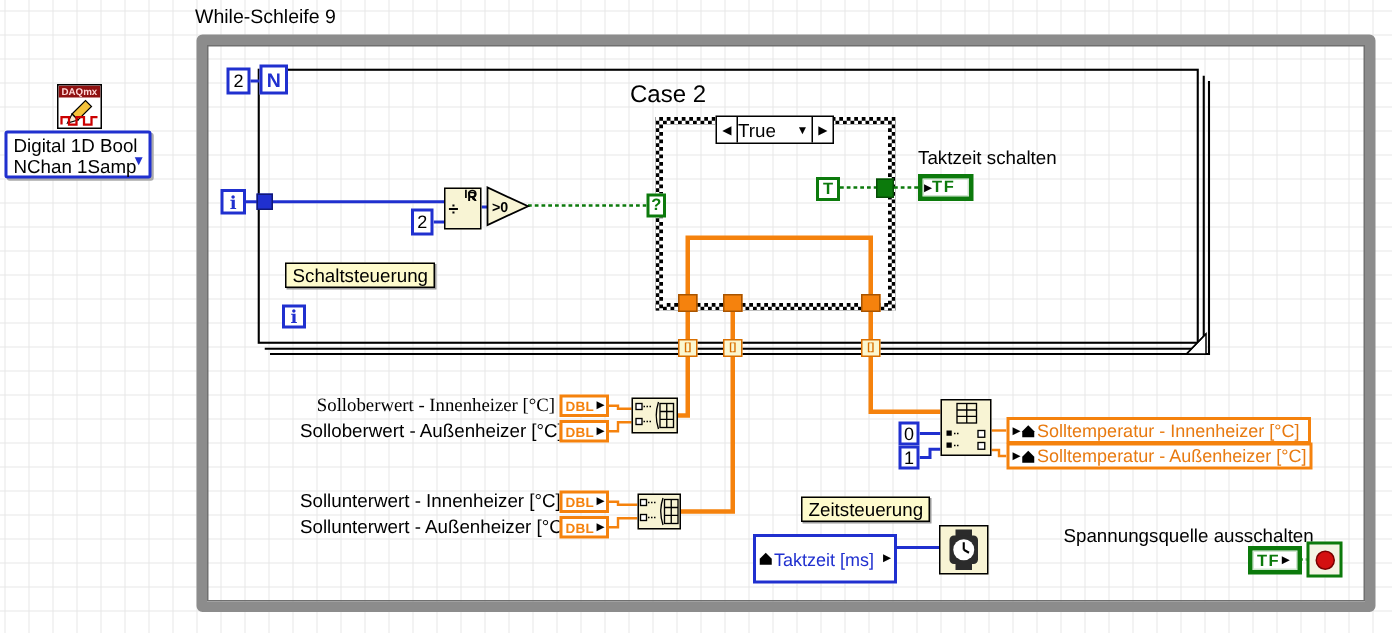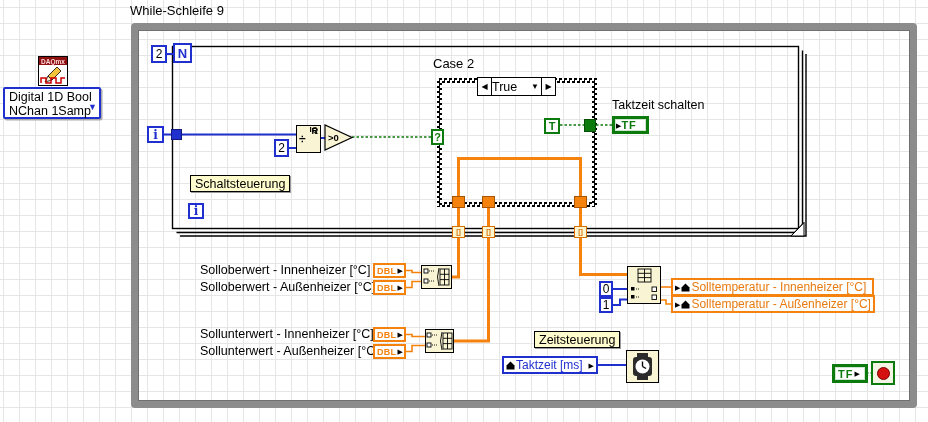--- a/index.html
+++ b/index.html
@@ -120,21 +120,21 @@
 
   <div class="abs node" style="left:296px;top:125px;width:25px;height:28px;z-index:3;">
     <span class="abs" style="left:2px;top:6px;font-size:12px;font-weight:bold;">÷</span>
     <span class="abs" style="right:2px;top:0px;font-size:9px;font-weight:bold;">R</span>
     <span class="abs" style="right:2px;bottom:18px;font-size:8px;font-weight:bold;">IQ</span>
   </div>
   <div class="abs flexc bluebox numtxt" style="left:274px;top:139px;width:15px;height:18px;z-index:3;">2</div>
 
   <div class="abs freelbl" style="left:190px;top:175px;z-index:3;">Schaltsteuerung</div>
 
-  <div class="abs plain" style="left:433px;top:57px;font-size:13px;z-index:3;">Case 2</div>
+  <div class="abs plain" style="left:420px;top:57px;font-size:16px;z-index:3;">Case 2</div>
   <div class="abs" style="left:477px;top:77px;width:79px;height:19px;background:#fff;border:1px solid #000;display:flex;align-items:center;z-index:3;">
     <span style="width:13px;text-align:center;font-size:8px;border-right:1px solid #000;line-height:17px;">◀</span>
     <span style="flex:1;text-align:left;font-size:12.5px;">True</span>
     <span style="font-size:8px;margin-right:2px;">▼</span>
     <span style="width:13px;text-align:center;font-size:8px;border-left:1px solid #000;line-height:17px;">▶</span>
   </div>
   <div class="abs flexc greenbox" style="left:431px;top:129px;width:13px;height:16px;font-size:11px;z-index:3;">?</div>
 
   <div class="abs flexc greenbox" style="left:544px;top:118px;width:16px;height:16px;font-size:11px;z-index:3;">T</div>
   <div class="abs" style="left:584px;top:119px;width:12px;height:13px;background:#0C7A0C;border:1px solid #064D06;z-index:3;"></div>
@@ -145,21 +145,21 @@
   </div>
 
   <div class="abs tun-or" style="left:452px;top:196px;width:13px;height:12px;z-index:3;"></div>
   <div class="abs tun-or" style="left:482px;top:196px;width:13px;height:12px;z-index:3;"></div>
   <div class="abs tun-or" style="left:574px;top:196px;width:13px;height:12px;z-index:3;"></div>
 
   <div class="abs tun-br" style="left:452px;top:226px;width:13px;height:12px;z-index:3;">[]</div>
   <div class="abs tun-br" style="left:482px;top:226px;width:13px;height:12px;z-index:3;">[]</div>
   <div class="abs tun-br" style="left:574px;top:226px;width:13px;height:12px;z-index:3;">[]</div>
 
-  <div class="abs ctrl-label" style="left:200px;top:263px;width:170px;z-index:3;">Solloberwert - Innenheizer [°C]</div>
+  <div class="abs ctrl-label" style="left:200px;top:263px;width:170px;z-index:3;font-family:Liberation Serif, serif;">Solloberwert - Innenheizer [°C]</div>
   <div class="abs ctrl-label" style="left:200px;top:280px;width:170px;z-index:3;">Solloberwert - Außenheizer [°C]</div>
   <div class="abs ctrl-label" style="left:200px;top:327px;width:170px;z-index:3;">Sollunterwert - Innenheizer [°C]</div>
   <div class="abs ctrl-label" style="left:200px;top:344px;width:170px;z-index:3;">Sollunterwert - Außenheizer [°C]</div>
 
   <div class="abs dblbox" style="left:373px;top:263px;width:33px;height:15px;z-index:3;">
     <span class="dbltxt">DBL</span>
       <span class="arrow">▶</span>
   </div>
   <div class="abs dblbox" style="left:373px;top:280px;width:33px;height:15px;z-index:3;">
     <span class="dbltxt">DBL</span>
@@ -227,38 +227,39 @@
   </div>
   <div class="abs locbox" style="left:671px;top:278px;width:203px;height:18px;z-index:3;">
     <span class="arrow">▶</span>
     <svg width="9" height="9">
         <polygon points="0.5,4.5 4.5,0.5 8.5,4.5 8.5,8.5 0.5,8.5" fill="#000"></polygon>
       </svg>
     <span class="loctxt">Solltemperatur - Innenheizer [°C]</span>
   </div>
 
   <div class="abs freelbl" style="left:534px;top:331px;z-index:3;">Zeitsteuerung</div>
-  <div class="abs" style="left:502px;top:356px;width:96px;height:18px;background:#fff;border:2px solid #2030CF;display:flex;align-items:center;gap:1px;padding:0 2px;z-index:3;">
+  <div class="abs" style="left:502px;top:356px;width:96px;height:33px;background:#fff;border:2px solid #2030CF;display:flex;align-items:center;gap:1px;padding:0 2px;z-index:3;">
     <svg width="9" height="9">
         <polygon points="0.5,4.5 4.5,0.5 8.5,4.5 8.5,8.5 0.5,8.5" fill="#000"></polygon>
       </svg>
     <span style="color:#2030CF;font-size:12px;white-space:nowrap;flex:1;">Taktzeit [ms]</span>
     <span class="arrow">▶</span>
   </div>
   <div class="abs node" style="left:626px;top:350px;width:33px;height:33px;z-index:3;">
     <svg width="31" height="31" xmlns="http://www.w3.org/2000/svg">
       <rect x="10" y="2" width="11" height="5" fill="#2b2b2b"></rect>
       <rect x="10" y="24" width="11" height="5" fill="#2b2b2b"></rect>
       <rect x="6" y="6" width="19" height="19" rx="3" fill="#2b2b2b"></rect>
       <circle cx="15.5" cy="15.5" r="7" fill="#fff"></circle>
       <line x1="15.5" y1="15.5" x2="15.5" y2="10.5" stroke="#000" stroke-width="1.4"></line>
       <line x1="15.5" y1="15.5" x2="19" y2="17.5" stroke="#000" stroke-width="1.4"></line>
     </svg>
   </div>
 
+  <div class="abs plain" style="left:709px;top:350px;z-index:3;">Spannungsquelle ausschalten</div>
   <div class="abs tfbox" style="left:832px;top:364px;width:36px;height:19px;z-index:3;padding-left:3px;">
     <span class="tf-label">TF</span>
     <span class="arrow" style="margin-left:1px;">▶</span>
   </div>
   <div class="abs flexc" style="left:871px;top:361px;width:24px;height:24px;background:#F4F4E4;border:2px solid #0C7A0C;z-index:3;">
     <span style="display:block;width:13px;height:13px;background:#D41010;border:1.5px solid #7A0000;border-radius:50%;box-sizing:border-box;"></span>
   </div>
 
 </div>
 

